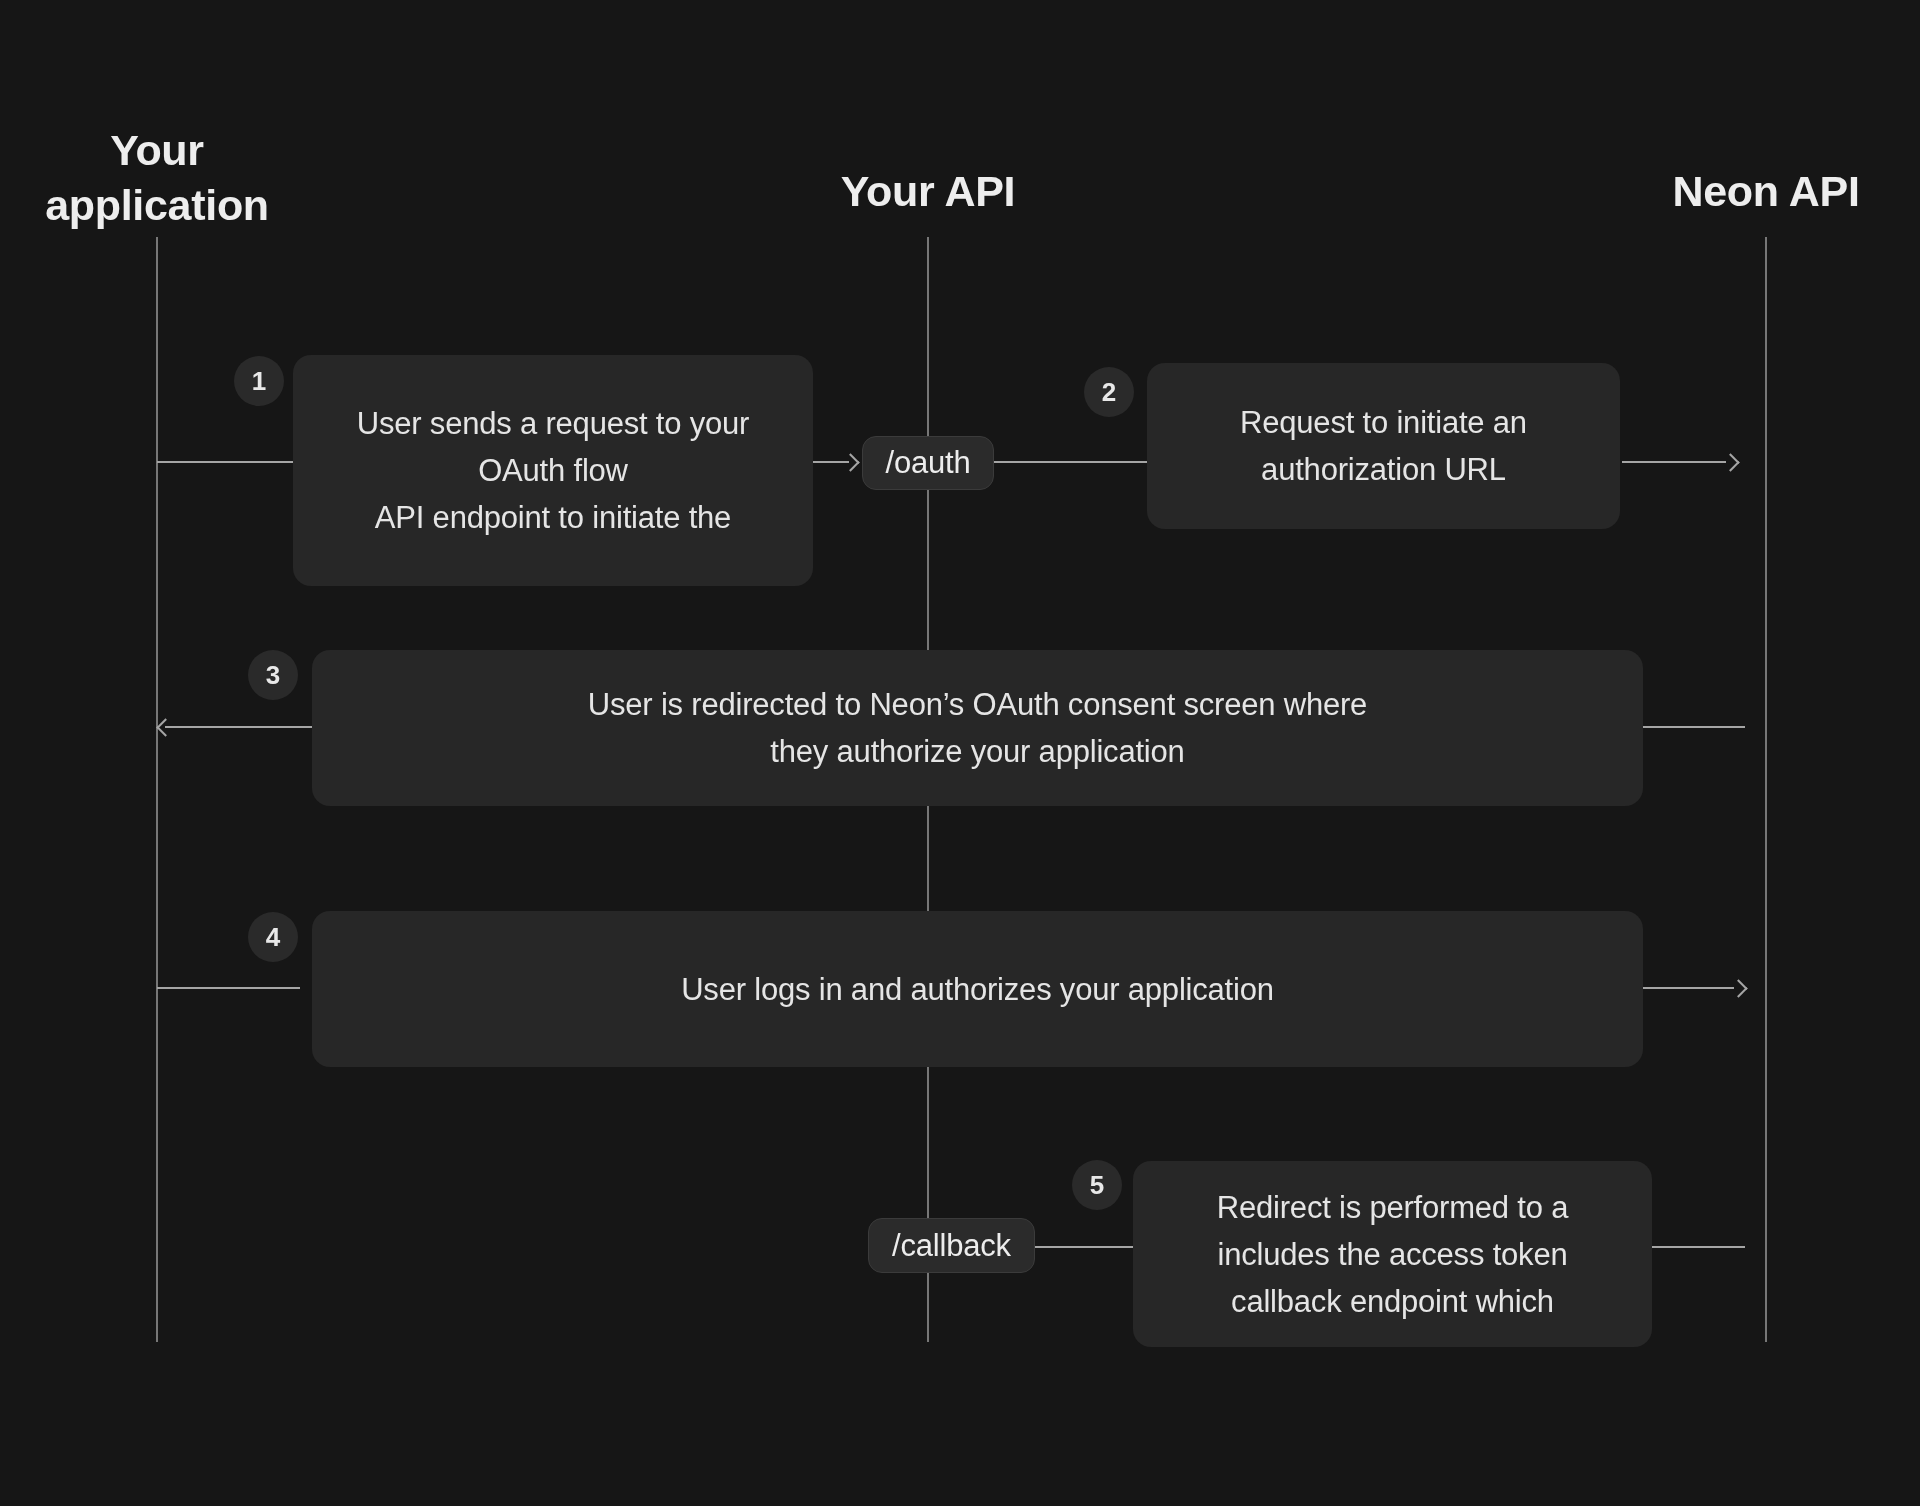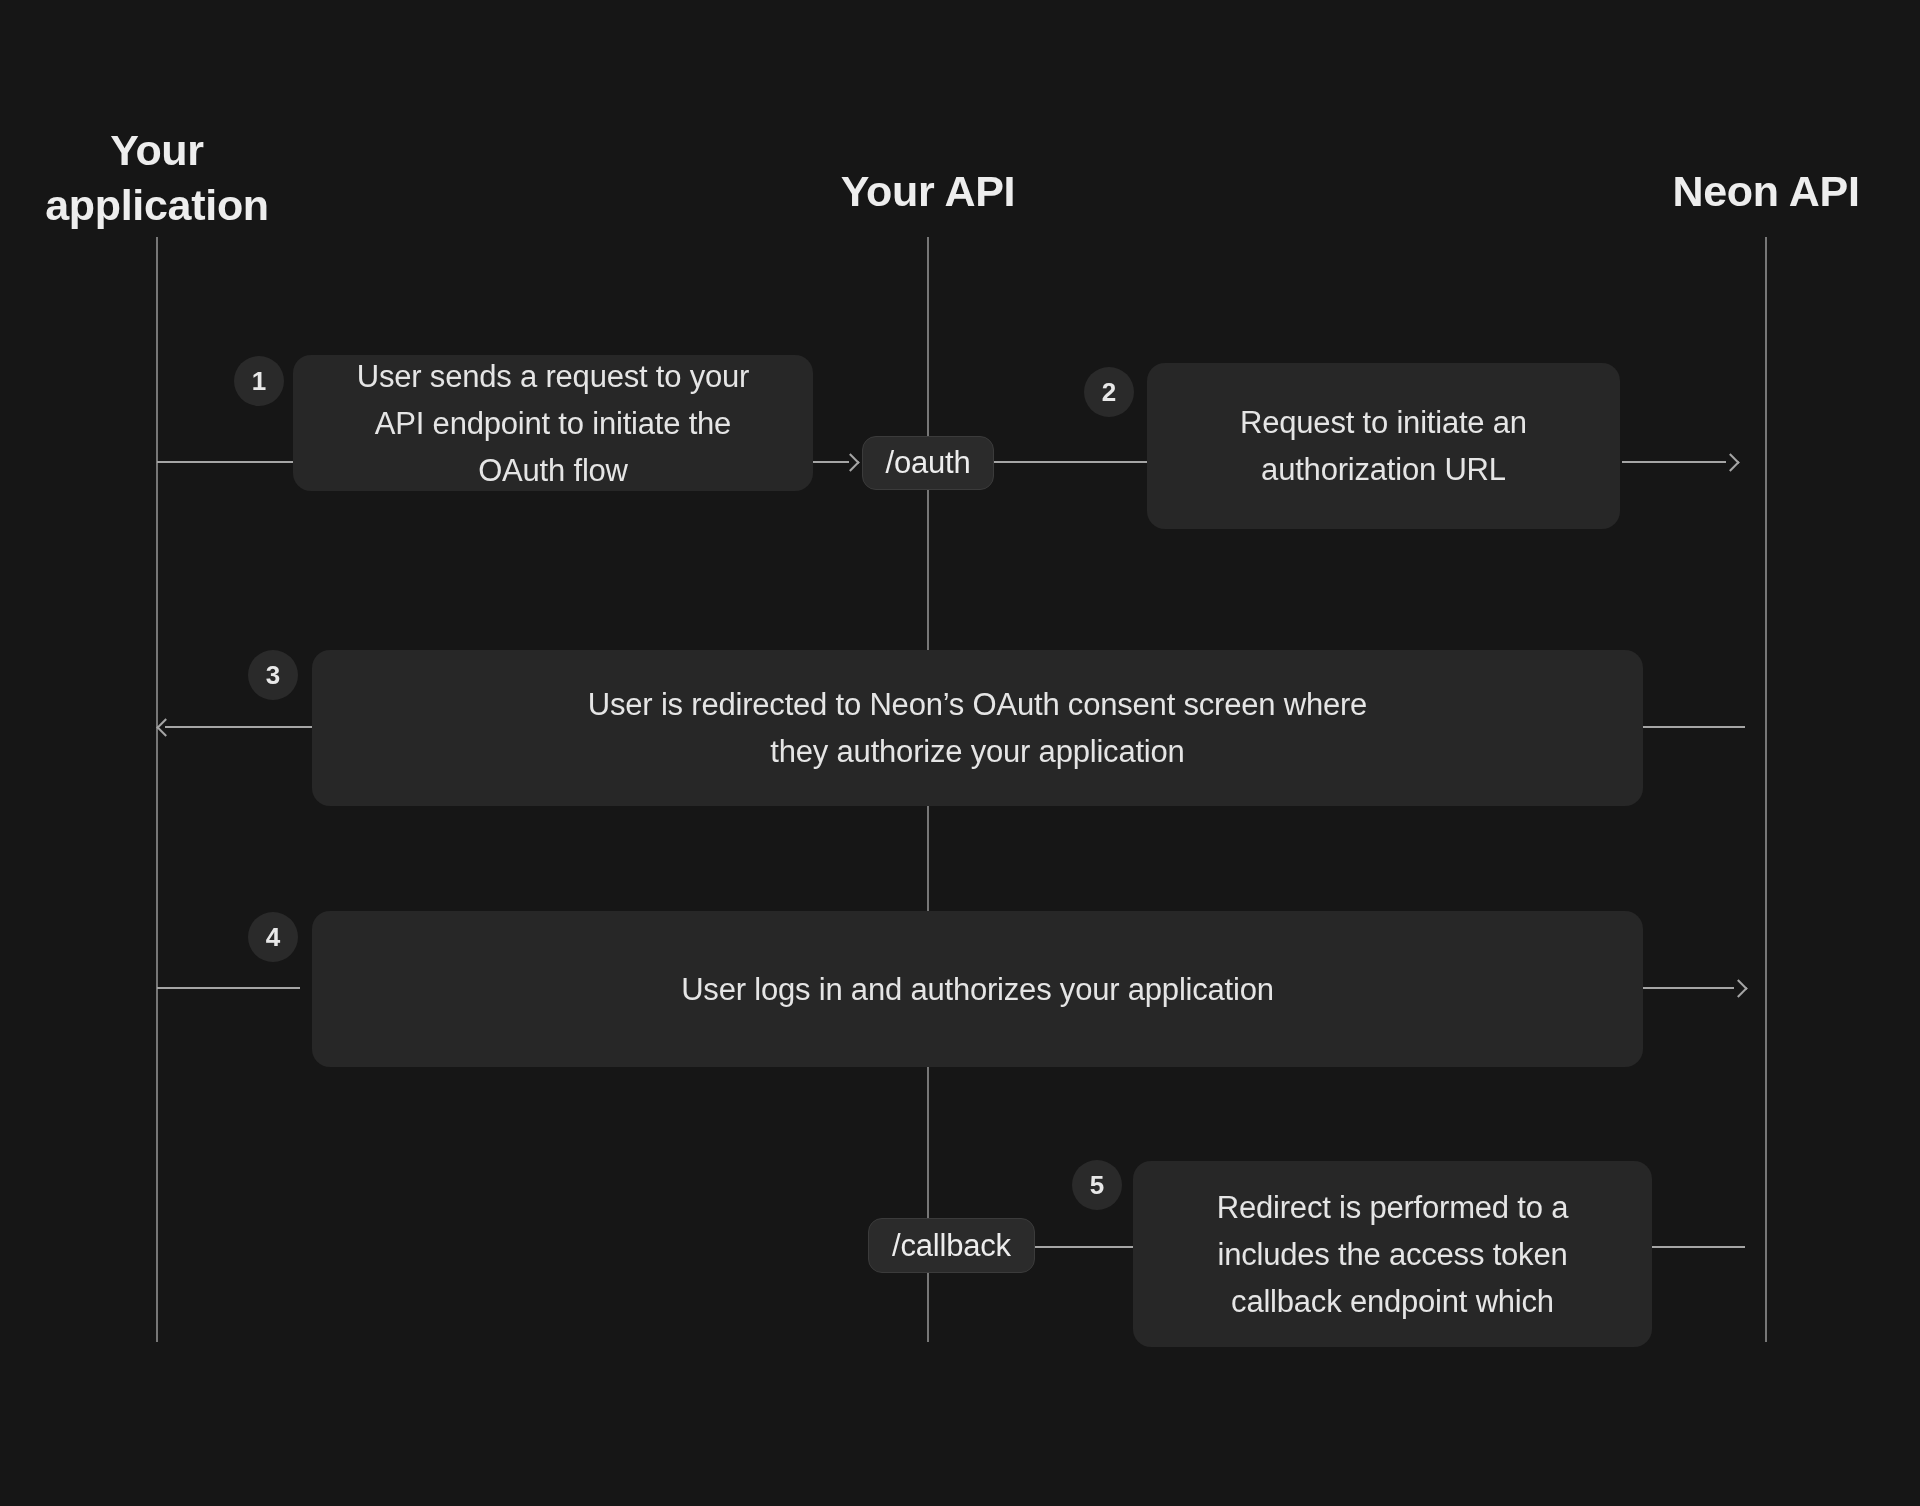--- a/index.html
+++ b/index.html
@@ -49,21 +49,21 @@
     justify-content: center;
     z-index: 3;
   }
   .box-text {
     text-align: center;
     font-size: 31px;
     line-height: 47px;
     color: #e5e5e5;
     letter-spacing: -0.2px;
   }
-  #box1 { left: 293px;  top: 355px;  width: 520px;  height: 136px; }
+  #box1 { left: 293px;  top: 355px;  width: 520px;  height: 231px; }
   #box2 { left: 1147px; top: 363px;  width: 473px;  height: 166px; }
   #box3 { left: 312px;  top: 650px;  width: 1331px; height: 156px; }
   #box4 { left: 312px;  top: 911px;  width: 1331px; height: 156px; }
   #box5 { left: 1133px; top: 1161px; width: 519px;  height: 186px; }
 
   .badge {
     position: absolute;
     width: 50px;
     height: 50px;
     border-radius: 50%;
@@ -160,22 +160,22 @@
   <div class="hline" id="r4r"></div>
   <div class="chev chev-right" id="ch4"></div>
 
   <div class="hline" id="r5l"></div>
   <div class="chev chev-left" id="ch5"></div>
   <div class="hline" id="r5r"></div>
 
   <div class="box" id="box1">
     <div class="box-text">
       <div>User sends a request to your</div>
+      <div>OAuth flow</div>
       <div>API endpoint to initiate the</div>
-      <div>OAuth flow</div>
     </div>
   </div>
 
   <div class="box" id="box2">
     <div class="box-text">
       <div>Request to initiate an</div>
       <div>authorization URL</div>
     </div>
   </div>
 

